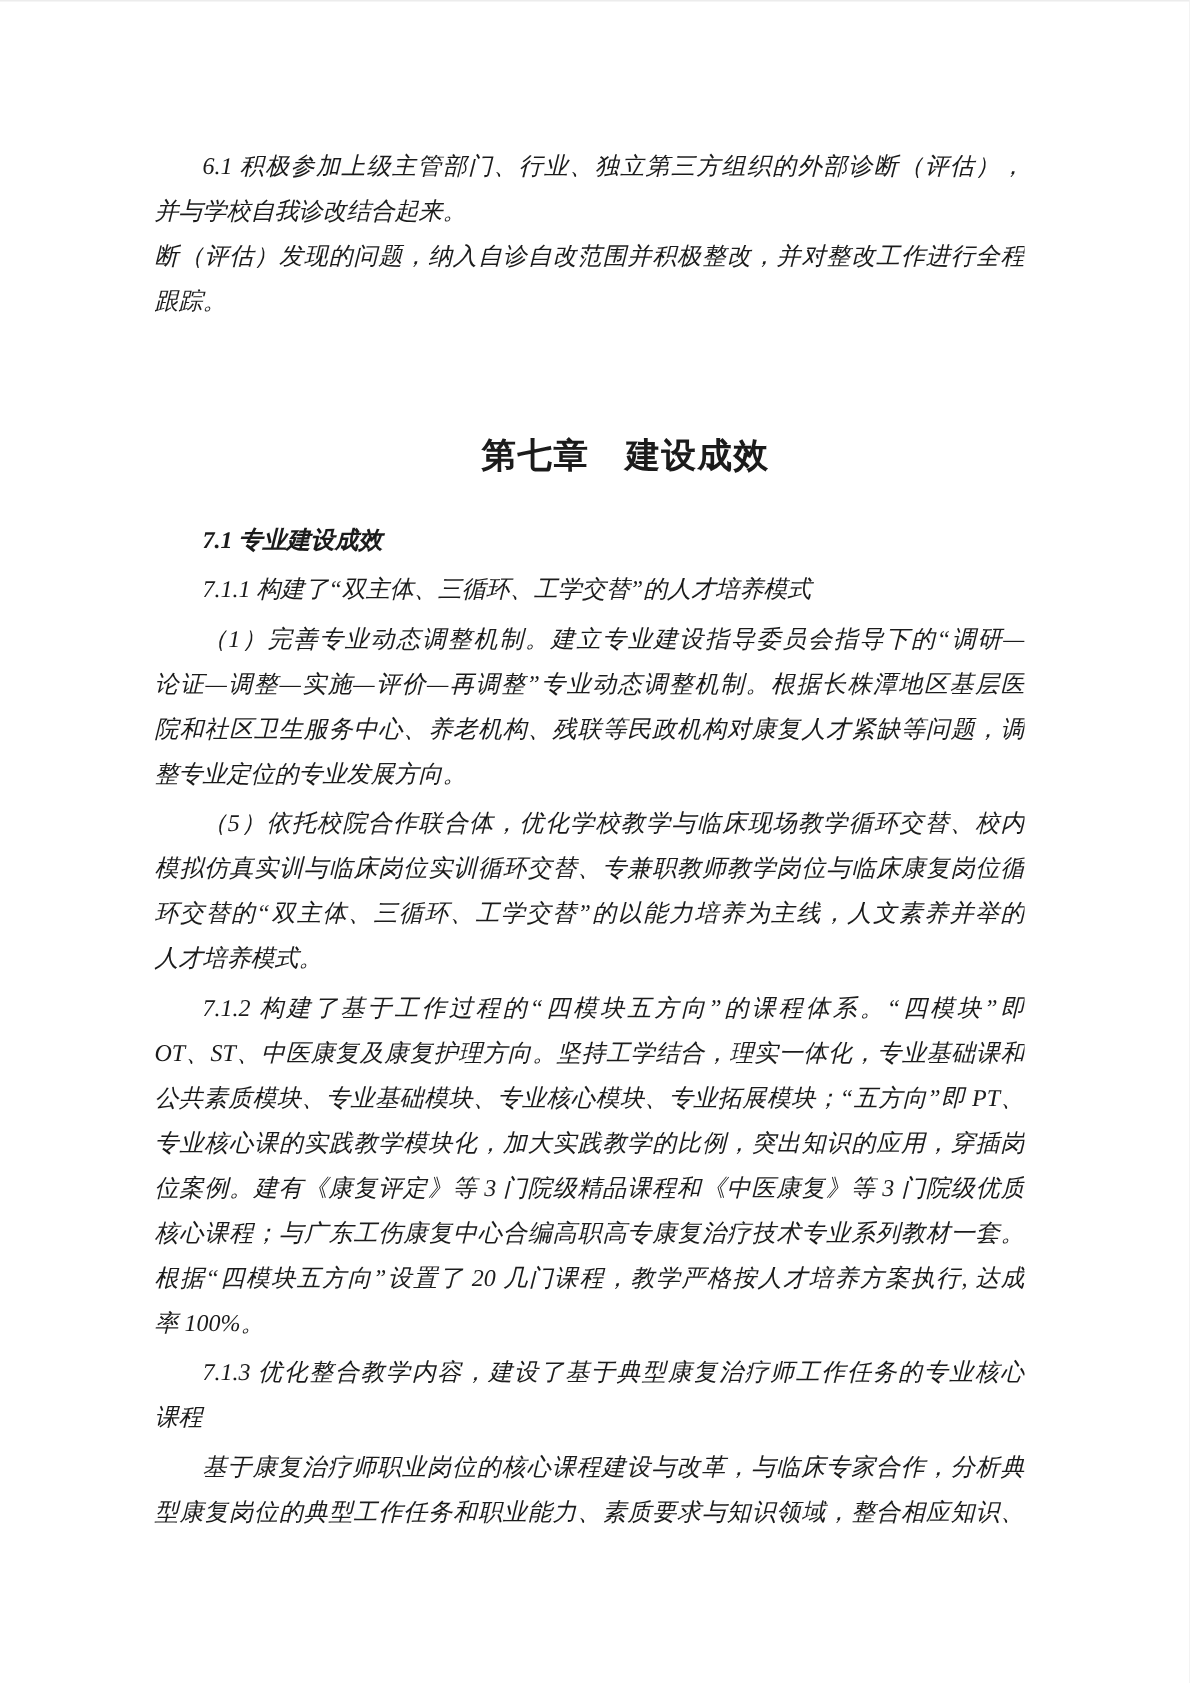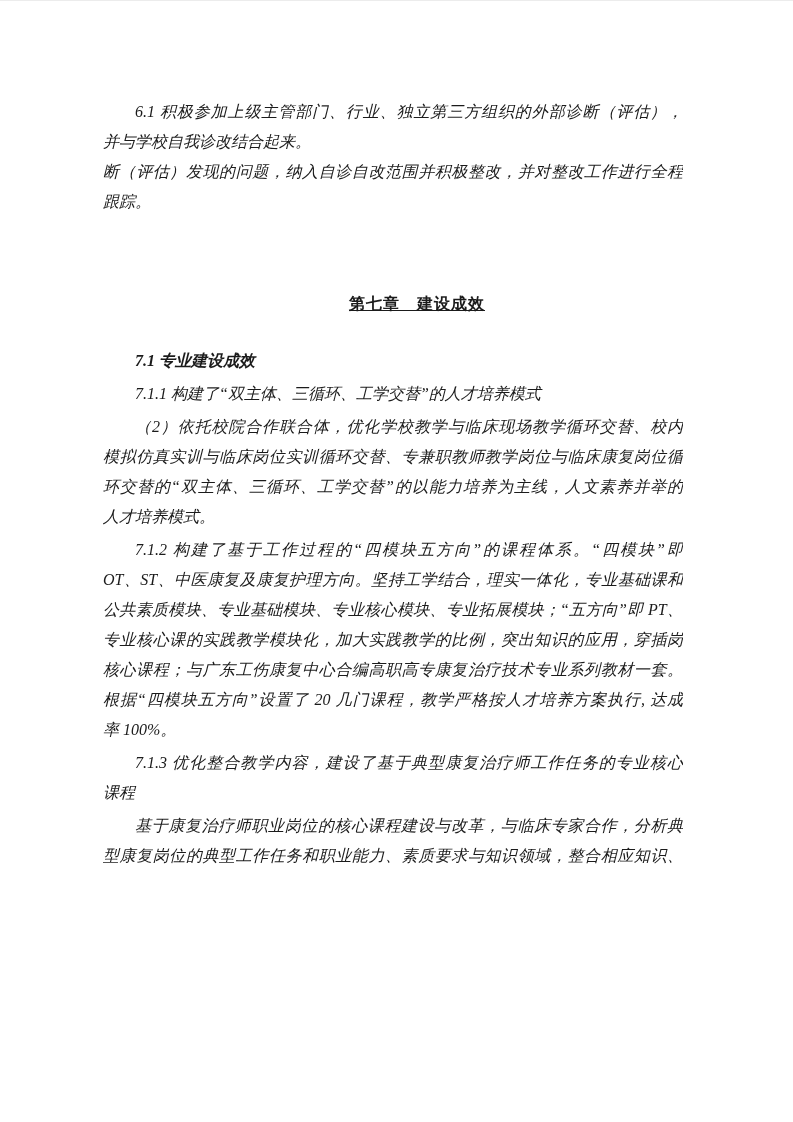--- a/index.html
+++ b/index.html
@@ -35,28 +35,27 @@
     font-style: italic;
   }
   .full { text-align-last: justify; }
   .indent { text-indent: 32px; }
   .bold { font-weight: bold; }
   .chapter-title {
     position: absolute;
     left: 103px;
     width: 580px;
     top: 286px;
-    font-size: 16px;
+    font-size: 23px;
     line-height: 34px;
     font-weight: bold;
     letter-spacing: 1px;
     text-align: center;
     text-indent: 48px;
     white-space: nowrap;
-    text-decoration: underline;
   }
 </style>
 </head>
 <body>
 
 <div class="page">
 
   <div class="block block-a">
     <div class="para">
       <div class="line indent full">6.1 积极参加上级主管部门、行业、独立第三方组织的外部诊断（评估），</div>
@@ -73,33 +72,40 @@
   <div class="block block-b">
 
     <div class="para">
       <div class="line indent bold">7.1 专业建设成效</div>
     </div>
 
     <div class="para">
       <div class="line indent">7.1.1 构建了“双主体、三循环、工学交替”的人才培养模式</div>
     </div>
 
+    <div class="para">
+      <div class="line indent full">（1）完善专业动态调整机制。建立专业建设指导委员会指导下的“调研—</div>
+      <div class="line full">论证—调整—实施—评价—再调整”专业动态调整机制。根据长株潭地区基层医</div>
+      <div class="line full">院和社区卫生服务中心、养老机构、残联等民政机构对康复人才紧缺等问题，调</div>
+      <div class="line">整专业定位的专业发展方向。</div>
+    </div>
 
     <div class="para">
-      <div class="line indent full">（2）依托校院合作联合体，优化学校教学与临床现场教学循环交替、校内</div>
+      <div class="line indent full">（5）依托校院合作联合体，优化学校教学与临床现场教学循环交替、校内</div>
       <div class="line full">模拟仿真实训与临床岗位实训循环交替、专兼职教师教学岗位与临床康复岗位循</div>
       <div class="line full">环交替的“双主体、三循环、工学交替”的以能力培养为主线，人文素养并举的</div>
       <div class="line">人才培养模式。</div>
     </div>
 
     <div class="para">
       <div class="line indent full">7.1.2 构建了基于工作过程的“四模块五方向”的课程体系。“四模块”即</div>
       <div class="line full">OT、ST、中医康复及康复护理方向。坚持工学结合，理实一体化，专业基础课和</div>
       <div class="line full">公共素质模块、专业基础模块、专业核心模块、专业拓展模块；“五方向”即 PT、</div>
       <div class="line full">专业核心课的实践教学模块化，加大实践教学的比例，突出知识的应用，穿插岗</div>
+      <div class="line full">位案例。建有《康复评定》等 3 门院级精品课程和《中医康复》等 3 门院级优质</div>
       <div class="line full">核心课程；与广东工伤康复中心合编高职高专康复治疗技术专业系列教材一套。</div>
       <div class="line full">根据“四模块五方向”设置了 20 几门课程，教学严格按人才培养方案执行, 达成</div>
       <div class="line">率 100%。</div>
     </div>
 
     <div class="para">
       <div class="line indent full">7.1.3 优化整合教学内容，建设了基于典型康复治疗师工作任务的专业核心</div>
       <div class="line">课程</div>
     </div>
 

